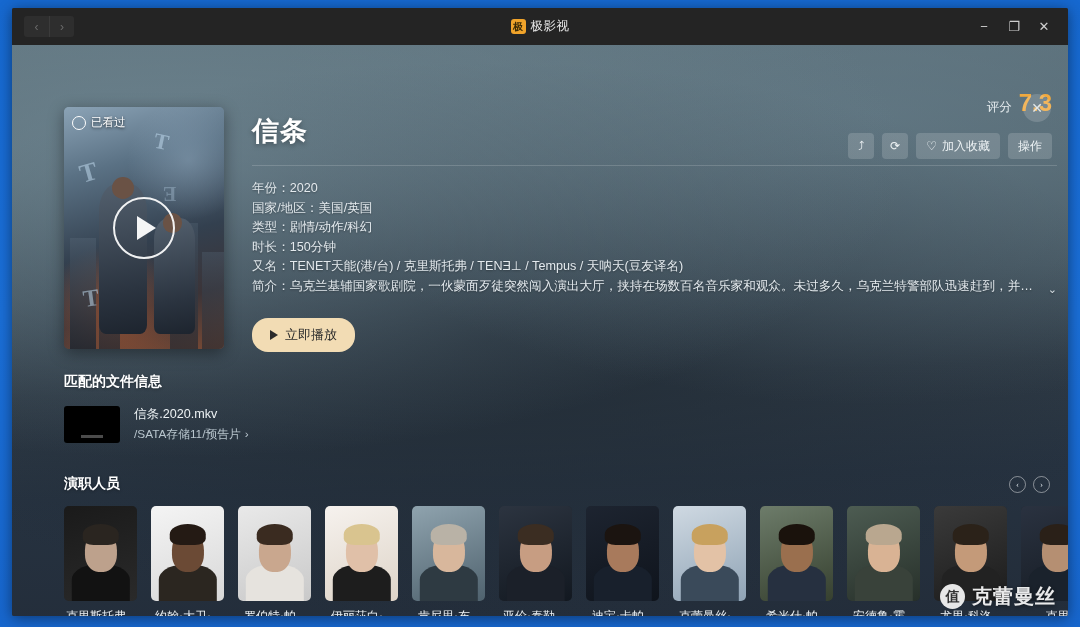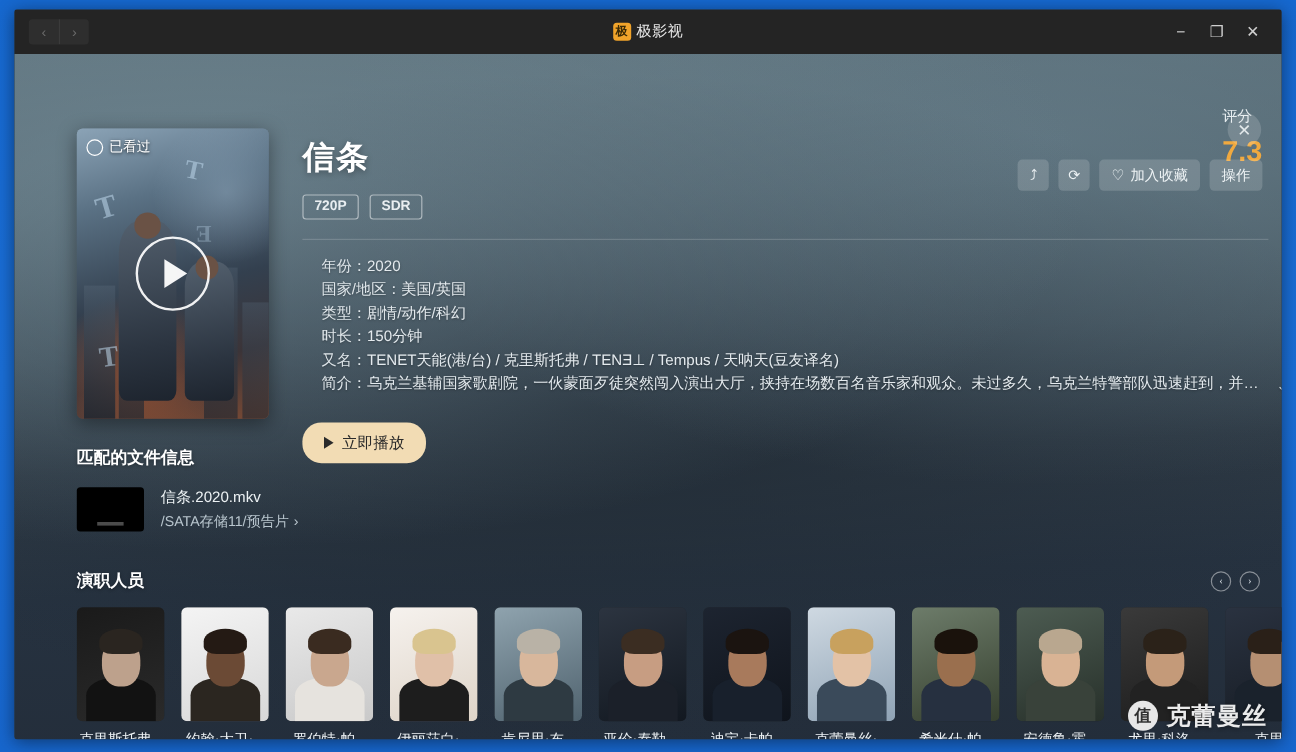--- a/index.html
+++ b/index.html
@@ -206,21 +206,21 @@
     font-weight: bold;
     padding: 3px 9px;
     line-height: 1.1;
   }
   .divider {
     margin-top: 16px;
     width: 805px;
     height: 1px;
     background: rgba(255,255,255,.16);
   }
-  .meta { margin-top: 13px; margin-left: 16px; }
+  .meta { margin-top: 13px; }
   .meta-row {
     color: #e4eaee;
     font-size: 12.6px;
     line-height: 19.5px;
     white-space: nowrap;
     overflow: hidden;
     text-shadow: 0 1px 2px rgba(0,0,0,.3);
   }
   .meta-row .lbl { color: #dfe6ea; }
   .synopsis-row { position: relative; width: 805px; padding-right: 18px; text-overflow: ellipsis; }
@@ -249,21 +249,21 @@
     width: 0; height: 0;
     border-left: 8px solid #2b2b2b;
     border-top: 5px solid transparent;
     border-bottom: 5px solid transparent;
   }
 
   
   .rating {
     position: absolute;
     right: 16px; top: 44px;
-    display: flex; align-items: baseline; gap: 7px; flex-direction: column;
+    display: flex; align-items: baseline; gap: 7px;
   }
   .rating-label { color: #e6ecef; font-size: 12.5px; }
   .rating-value { color: #f0a93f; font-size: 24px; font-weight: bold; }
   .actions {
     position: absolute;
     right: 16px; top: 88px;
     display: flex; gap: 8px; align-items: center;
   }
   .act-btn {
     height: 26px;
@@ -438,24 +438,20 @@
           <div class="watched-badge">
             <span class="watched-ring"></span>
             <span>已看过</span>
           </div>
           <div class="play-overlay"></div>
         </div>
 
         <div class="info">
           <div class="movie-title">信条</div>
 
-          <div class="tags">
-            <span class="tag">720P</span>
-            <span class="tag">SDR</span>
-          </div>
 
           <div class="divider"></div>
 
           <div class="meta">
             <div class="meta-row">
               <span class="lbl">年份：</span><span>2020</span>
             </div>
             <div class="meta-row">
               <span class="lbl">国家/地区：</span><span>美国/英国</span>
             </div>

